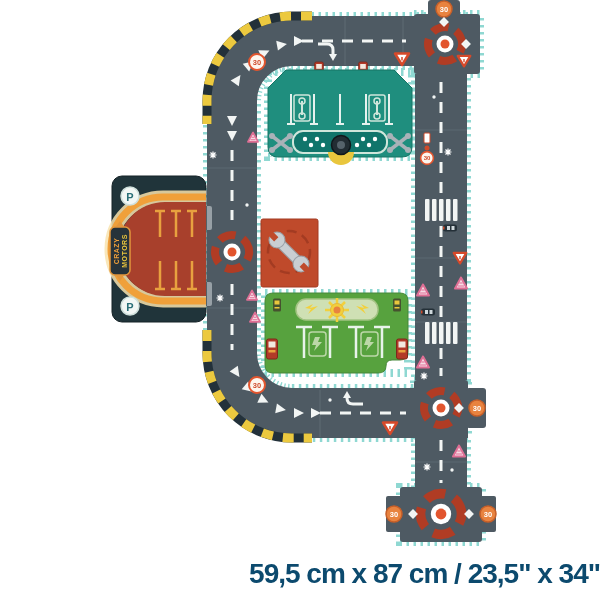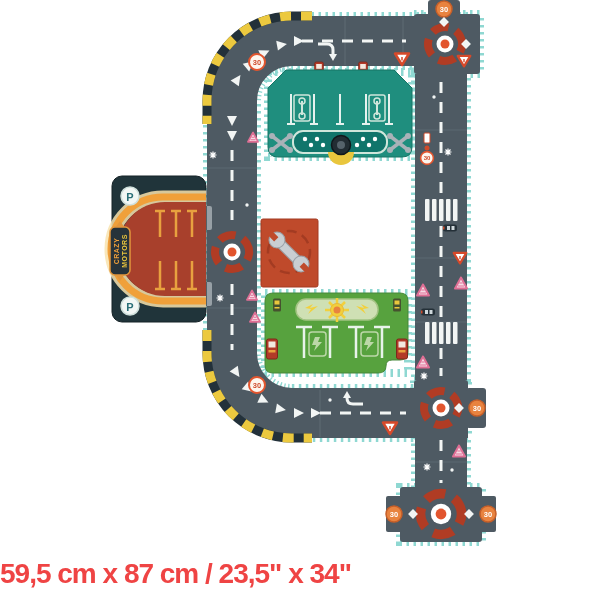--- a/index.html
+++ b/index.html
@@ -11,22 +11,22 @@
   .fringe-r{fill:none;stroke:#8fd8d2;stroke-width:8;stroke-dasharray:2.5 4.5;}
   .road-stroke{fill:none;stroke:#4e5a63;stroke-width:50;}
   .road-fill{fill:#4e5a63;}
   .seam{stroke:#606d76;stroke-width:1.2;opacity:.8;fill:none;}
   .dash{stroke:#f2f5f4;stroke-width:3;stroke-dasharray:11 9;fill:none;}
   .mark-w{fill:#f2f5f4;}
   .hz-dark{fill:none;stroke:#23313a;stroke-width:9;}
   .hz-yellow{fill:none;stroke:#ecc93f;stroke-width:9;stroke-dasharray:11 10;}
   .arrow{fill:none;stroke:#f2f5f4;stroke-width:3;}
   .sparkle{stroke:#fff;stroke-width:1.2;fill:none;}
-  .dim-label{position:absolute;left:0;right:0;top:558px;text-align:left;
-             font-size:28px;font-weight:bold;color:#ef4444;letter-spacing:-1px;}
+  .dim-label{position:absolute;left:0;right:0;top:558px;text-align:right;
+             font-size:28px;font-weight:bold;color:#0c4a6e;letter-spacing:-1px;}
 </style>
 </head>
 <body>
 
 <div class="stage">
 <svg width="600" height="600" viewBox="0 0 600 600">
   <defs>
     <g id="chev">
           <polygon points="-4,-5 6,0 -4,5" fill="#f2f5f4"></polygon>
         </g>

